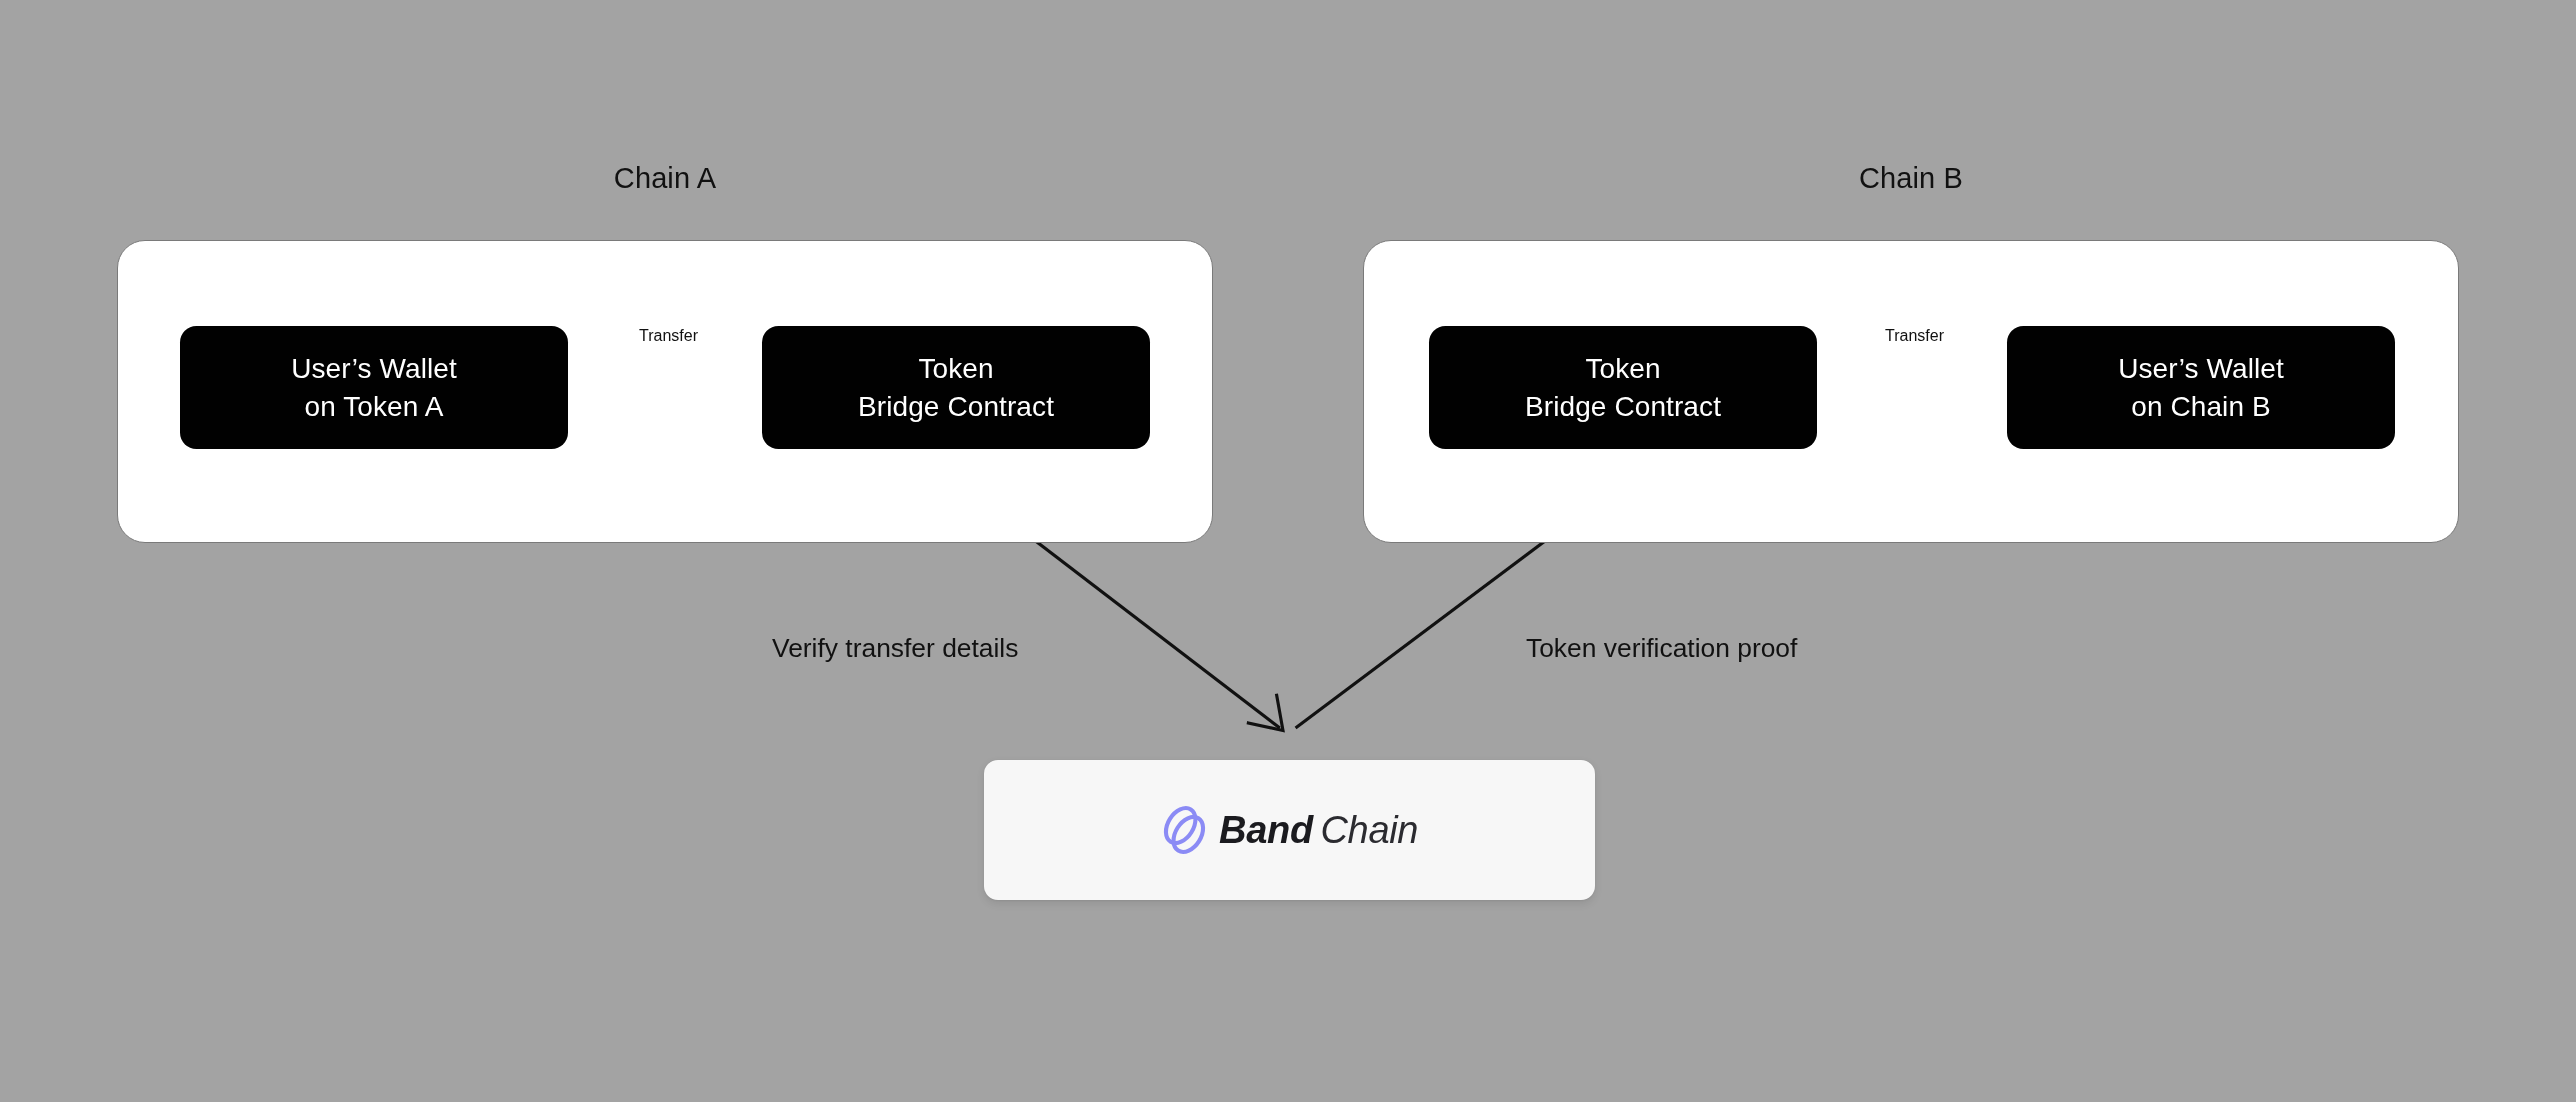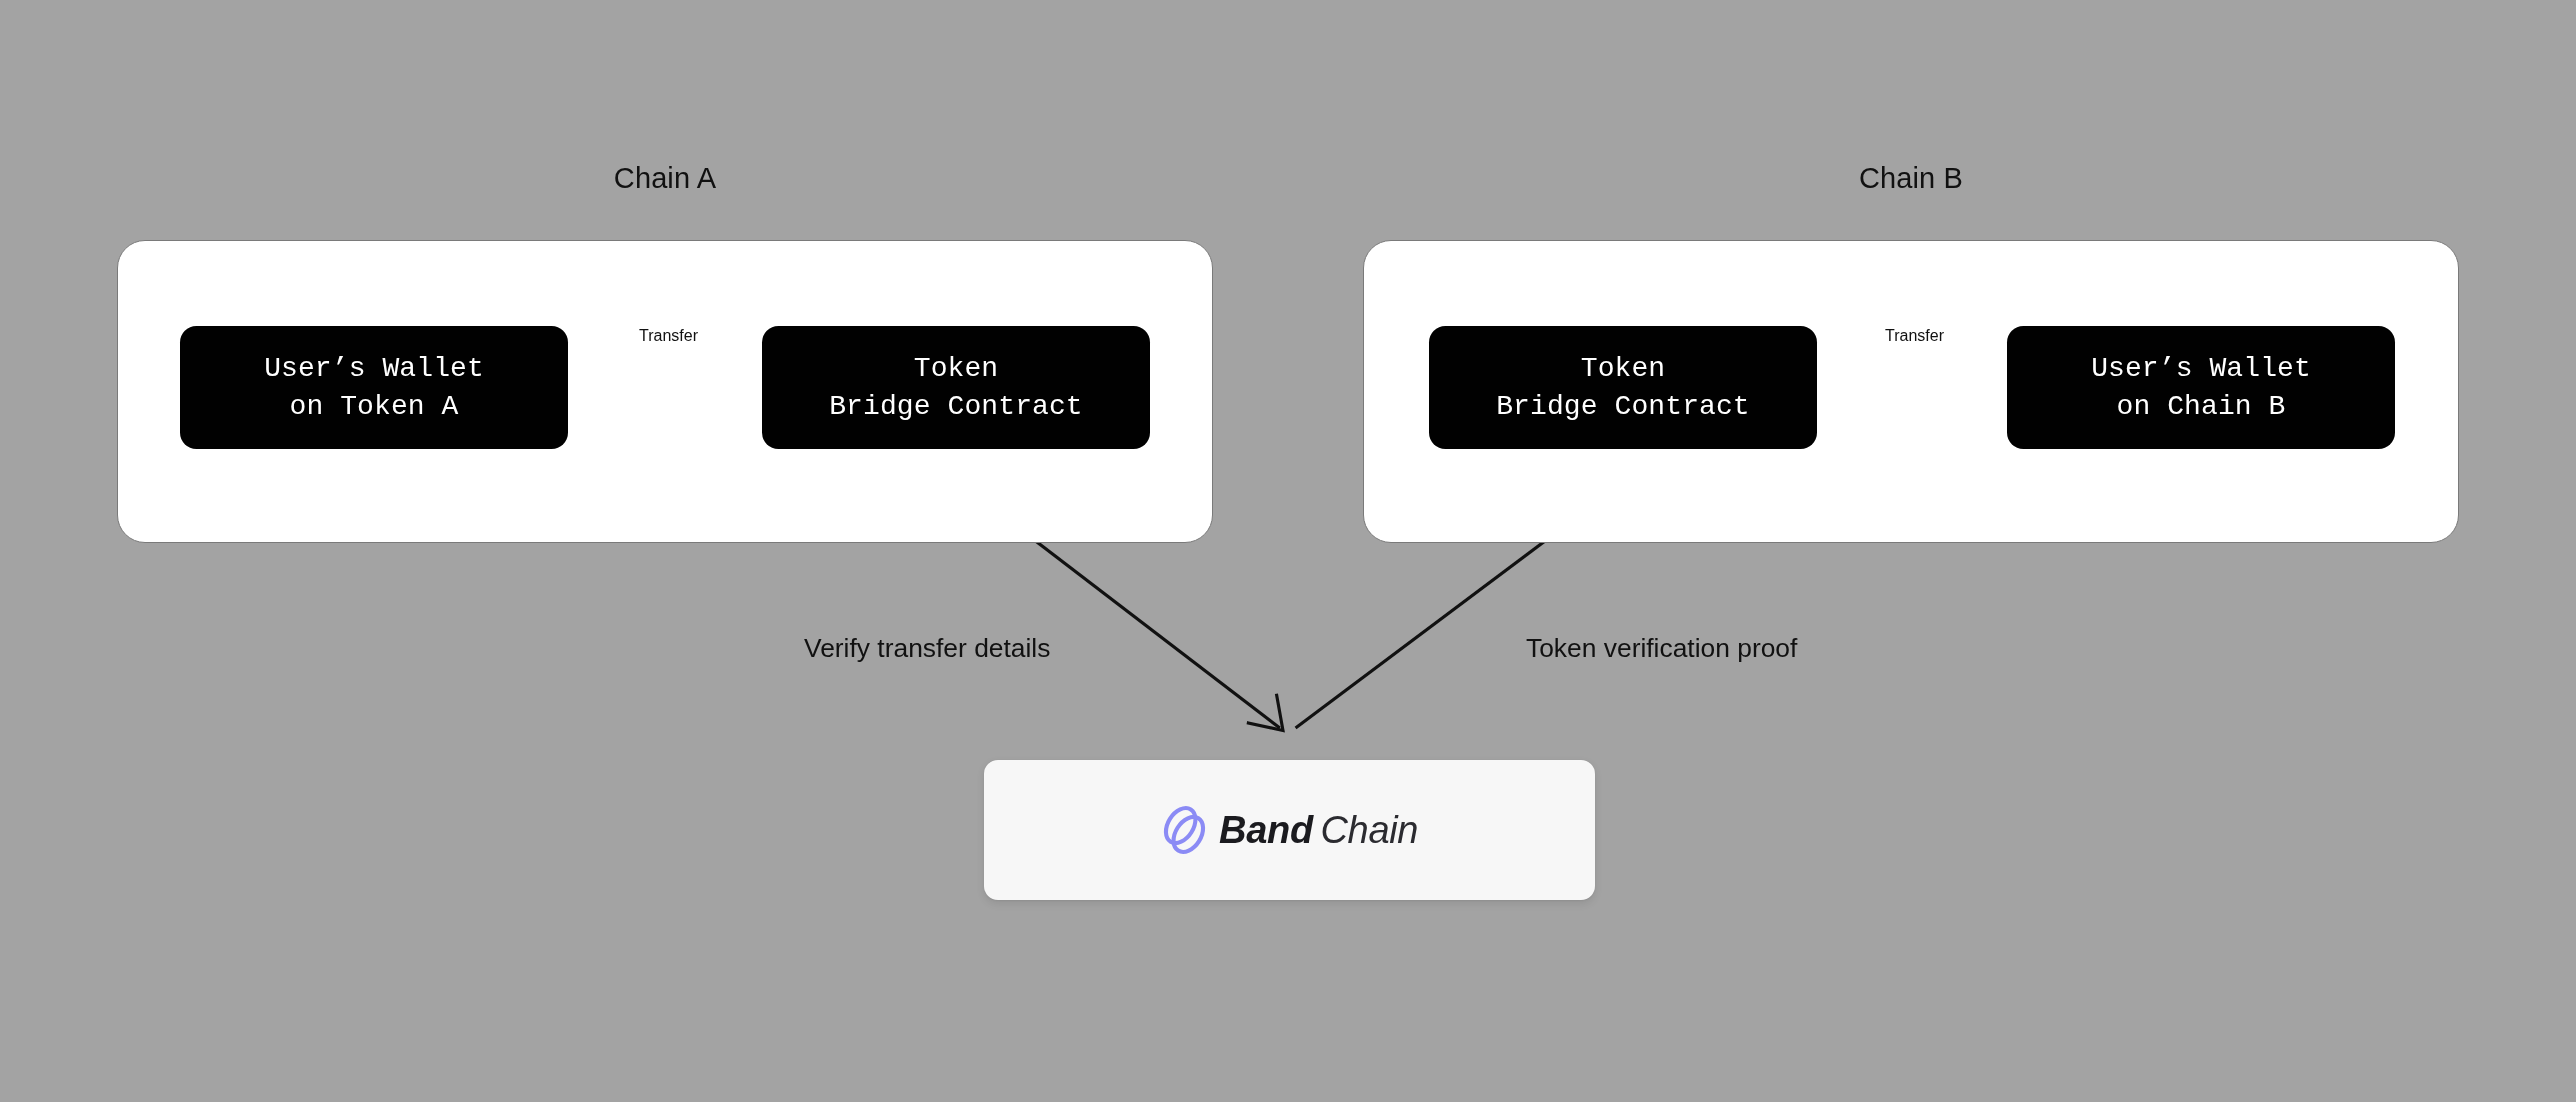--- a/index.html
+++ b/index.html
@@ -50,21 +50,21 @@
     display: flex;
     align-items: center;
     justify-content: center;
     text-align: center;
     font-size: 28px;
     line-height: 1.33;
     font-weight: 400;
     letter-spacing: 0.1px;
     box-sizing: border-box;
   }
-  .node-box span { display: block; font-family: Liberation Mono, monospace; }
+  .node-box span { display: block; }
 
   
   .edge-label {
     position: absolute;
     font-size: 16px;
     font-weight: 400;
     color: #111111;
     white-space: nowrap;
     text-align: center;
   }
@@ -185,21 +185,21 @@
 
   <div class="edge-label" style="left:1836px; top:327px; width:157px;">Transfer</div>
 
   <div class="node-box" style="left:2007px; top:326px; width:388px; height:123px;">
     <div>
       <span>User’s Wallet</span>
       <span>on Chain B</span>
     </div>
   </div>
 
-  <div class="diag-label" style="left:772px; top:633px;margin-left:32px;">Verify transfer details</div>
+  <div class="diag-label" style="left:772px; top:633px;">Verify transfer details</div>
 
   <div class="diag-label" style="left:1526px; top:633px;">Token verification proof</div>
 
   <div id="bandchain-card">
     <div id="bandchain-logo-row">
       <span style="display:inline-block;line-height:0;">
         <svg width="47" height="52" viewBox="0 0 74 82" xmlns="http://www.w3.org/2000/svg">
           <g fill="none" stroke="#8b8bf5" stroke-width="6.5">
             <ellipse cx="31" cy="34" rx="20" ry="30" transform="rotate(32 31 34)"></ellipse>
             <ellipse cx="43" cy="48" rx="20" ry="30" transform="rotate(32 43 48)"></ellipse>

